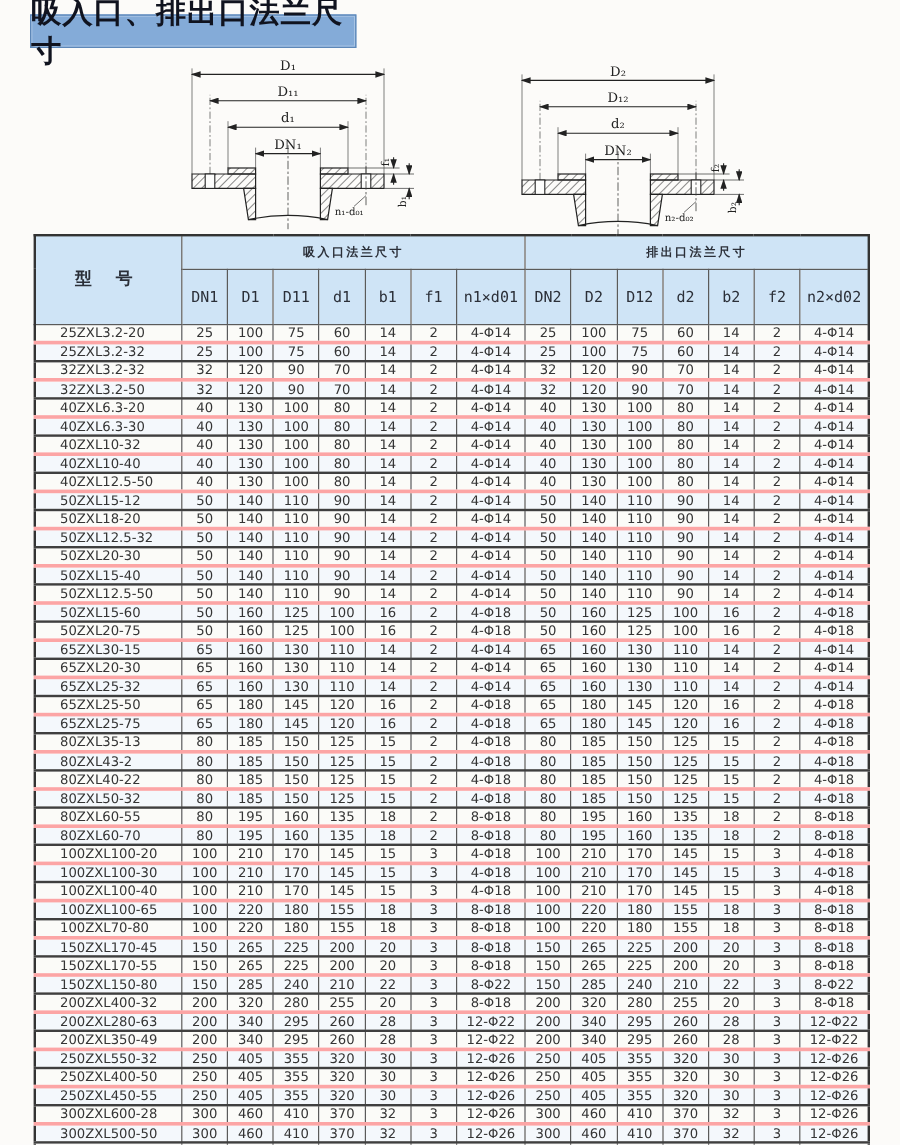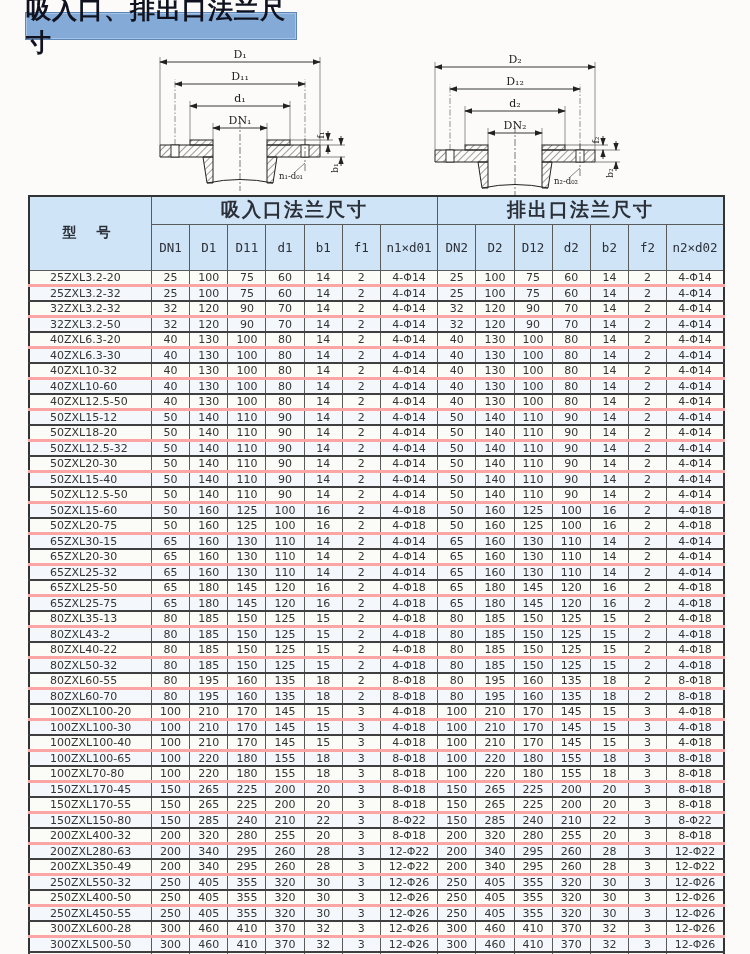--- a/index.html
+++ b/index.html
@@ -41,21 +41,21 @@
   table.flange col.c-holes { width: 57px;  }
   table.flange th, table.flange td {
     border: 1px solid #5a5a5a;
     text-align: center;
     vertical-align: middle;
     overflow: hidden;
     white-space: nowrap;
   }
   table.flange { border: 2px solid #333; }
   thead th { background: #cfe4f6; font-weight: bold; color: #2b2f38; }
-  th.group-header { font-size: 19px; height: 28px; letter-spacing: 2px; }
+  th.group-header { font-size: 10px; height: 28px; letter-spacing: 2px; }
   th.model-header { font-size: 14px; letter-spacing: 8px; }
   tr.subhead th { font-size: 12.5px; font-weight: normal; height: 46px; font-family: "DejaVu Sans Mono", "Liberation Mono", monospace; }
   td.sec-split, th.sec-split { border-right: 2px solid #333; }
   tbody td { font-size: 11px; color: #343434; font-family: "DejaVu Sans", "Liberation Sans", sans-serif; }
   tbody td.model { text-align: left; padding-left: 20px; font-size: 11px; }
   tbody tr:nth-child(odd)  { background: #fbfbf8; }
   tbody tr:nth-child(even) { background: #f4f8fc; border-bottom: 2px solid #3f3f3f; }
   tbody tr { border-bottom: 3px solid #fca5a5; }
 </style>
 </head>
@@ -356,21 +356,21 @@
           <td class="sec-split">4-Φ14</td>
           <td>40</td>
           <td>130</td>
           <td>100</td>
           <td>80</td>
           <td>14</td>
           <td>2</td>
           <td>4-Φ14</td>
         </tr>
         <tr>
-          <td class="model sec-split">40ZXL10-60</td>
+          <td class="model sec-split">40ZXL10-40</td>
           <td>40</td>
           <td>130</td>
           <td>100</td>
           <td>80</td>
           <td>14</td>
           <td>2</td>
           <td class="sec-split">4-Φ14</td>
           <td>40</td>
           <td>130</td>
           <td>100</td>

